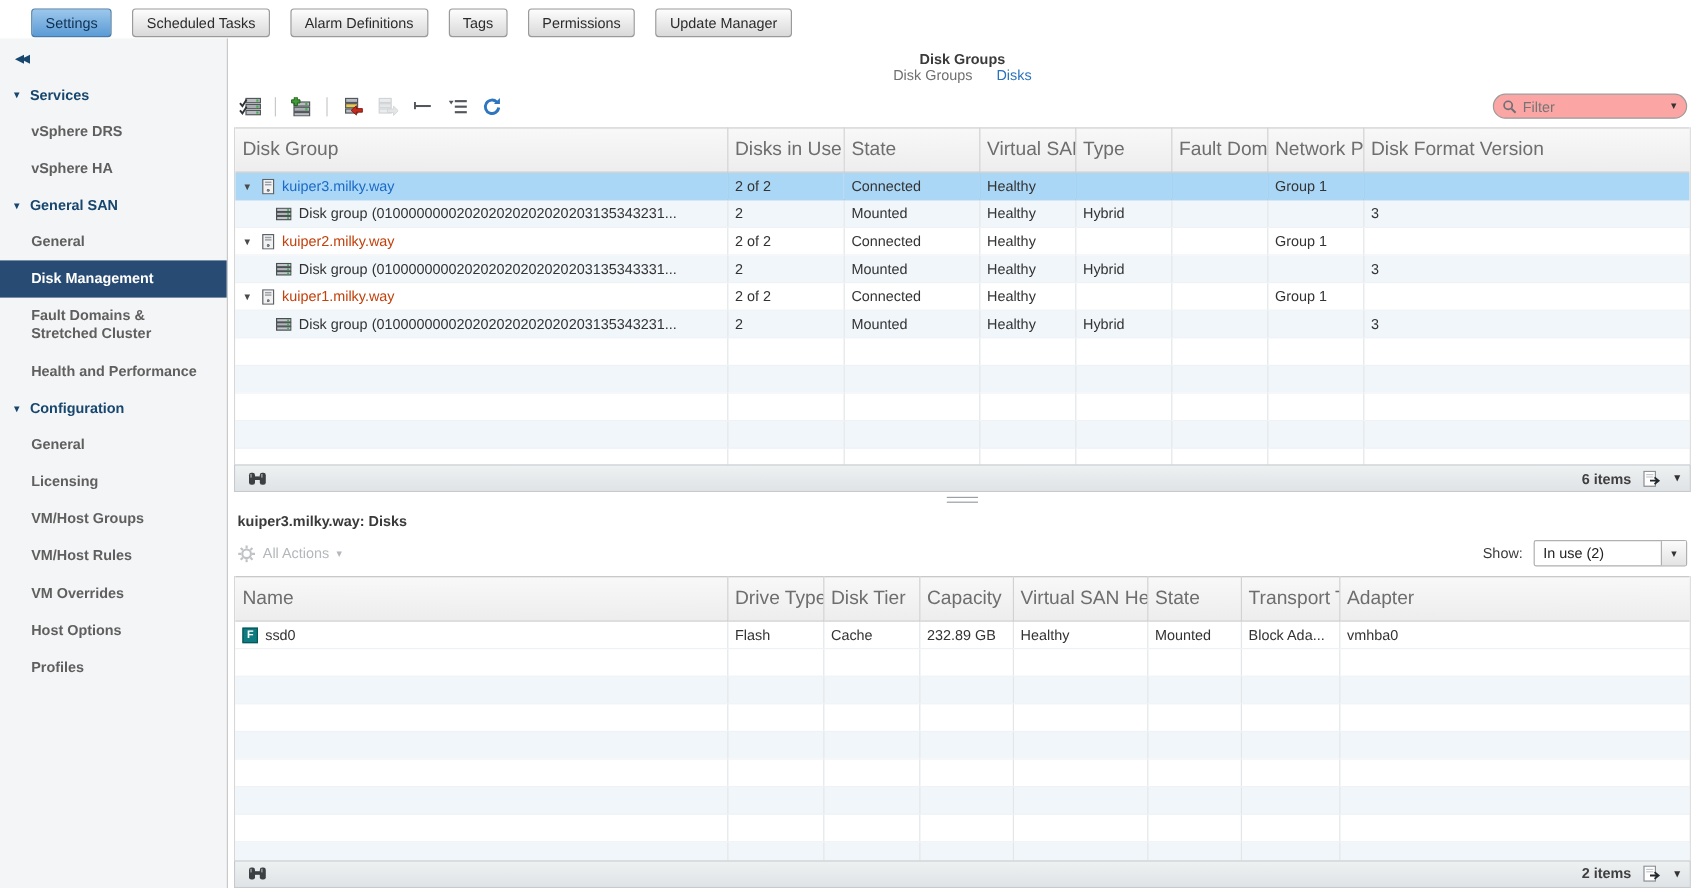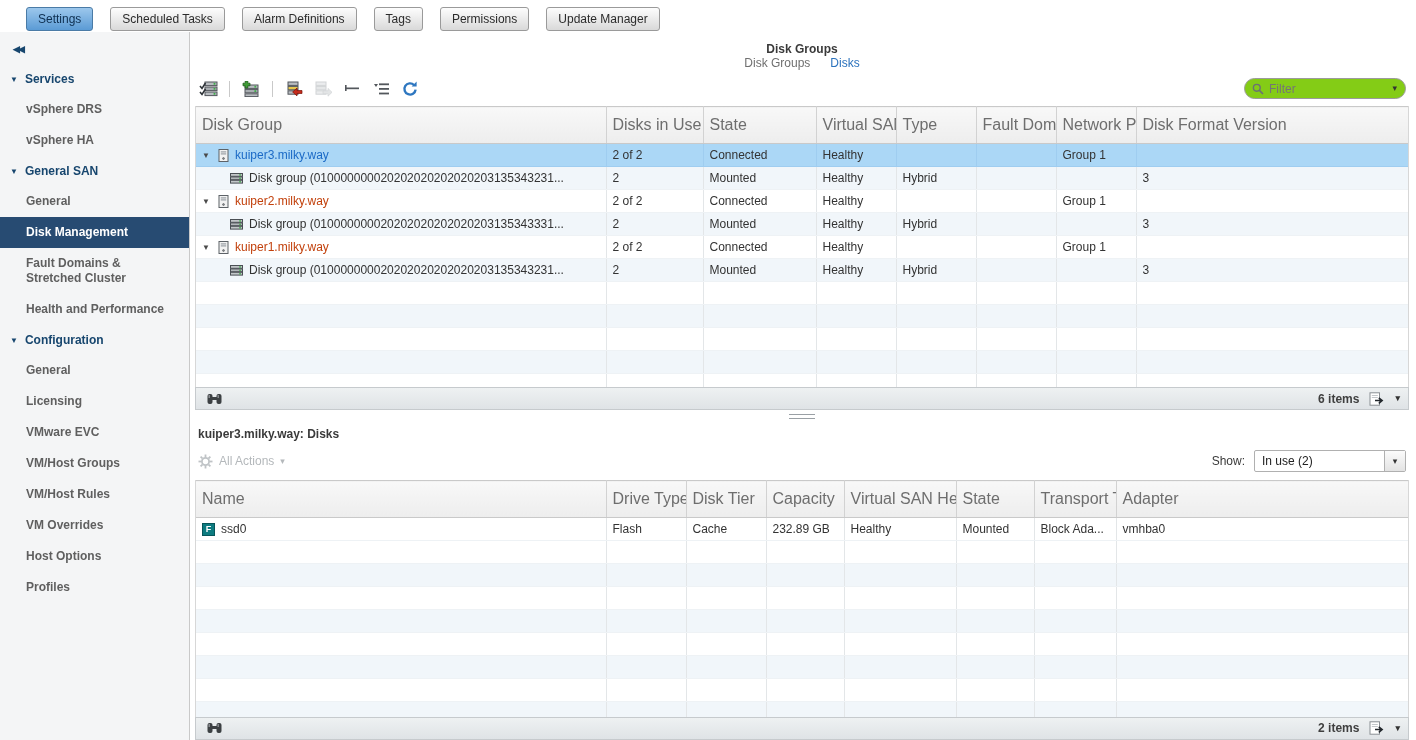--- a/index.html
+++ b/index.html
@@ -27,21 +27,21 @@
   .view-links { display:flex; gap:20px; }
   .view-link.inactive { color:#6f6f6f; cursor:pointer; }
   .view-link.active { color:#2b72bd; cursor:pointer; }
 
   .toolbar { display:flex; justify-content:space-between; align-items:center; padding:1px 3px 7px 3px; }
   .tool-icons { display:flex; align-items:center; gap:9px; }
   .tool-sep { width:1px; height:16px; background:#c9c9c9; margin:0 2px; }
   .tool-btn { width:20px; height:18px; display:flex; align-items:center; justify-content:center; cursor:pointer; }
   .tool-btn.disabled { opacity:.45; cursor:default; }
   .filter-box { display:flex; align-items:center; width:162px; height:21px; border:1px solid #9b9b9b;
-    border-radius:11px; background:#84cc16; padding:0 8px 0 7px; gap:5px; }
+    border-radius:11px; background:#fca5a5; padding:0 8px 0 7px; gap:5px; }
   .filter-box input { border:none; outline:none; flex:1; min-width:0; background:transparent;
     font-family:"Liberation Sans", sans-serif; font-size:12px; color:#333; }
   .caret { font-size:9px; color:#333; line-height:1; }
 
   .grid-wrap { border-left:1px solid #d7d7d7; border-right:1px solid #d7d7d7; overflow:hidden; }
   table.grid { border-collapse:collapse; table-layout:fixed; width:100%; }
   .grid th { background:linear-gradient(#f8f8f8,#ededed); color:#6e6e6e; font-weight:normal; font-size:16px;
     text-align:left; padding:0 6px; border-right:1px solid #d2d2d2; border-top:1px solid #c9c9c9;
     border-bottom:1px solid #c9c9c9; height:37px; white-space:nowrap; overflow:hidden; cursor:pointer; }
   .grid th:last-child { border-right:none; }
@@ -64,21 +64,21 @@
 
   .splitter { height:13px; display:flex; align-items:center; justify-content:center; cursor:row-resize; }
   .grip { width:26px; height:5px; border-top:1px solid #9aa0a5; border-bottom:1px solid #9aa0a5; }
 
   .sub-title { font-weight:bold; color:#3a3a3a; padding:4px 3px 9px 3px; }
   .actions-bar { display:flex; justify-content:space-between; align-items:center; padding:0 3px 8px 3px; }
   .all-actions { display:flex; align-items:center; gap:6px; color:#b4b8bb; cursor:default; }
   .all-actions .caret { color:#b4b8bb; }
   .show-wrap { display:flex; align-items:center; gap:9px; }
   .show-label { color:#3a3a3a; }
-  .select { width:152px; height:22px; border:1px solid #b0b0b0; border-radius:2px; background:#fff;
+  .select { width:128px; height:22px; border:1px solid #b0b0b0; border-radius:2px; background:#fff;
     display:flex; align-items:center; cursor:pointer; }
   .select .val { flex:1; padding:0 7px; color:#222; }
   .select .btn { width:21px; height:100%; border-left:1px solid #b0b0b0;
     background:linear-gradient(#fbfbfb,#e3e3e3); display:flex; align-items:center; justify-content:center; }
   svg { display:block; }
 </style>
 </head>
 <body>
 
 <div class="tabbar">
@@ -107,21 +107,20 @@
         <div class="side-item">General</div>
         <div class="side-item selected">Disk Management</div>
         <div class="side-item">Fault Domains &amp; Stretched Cluster</div>
         <div class="side-item">Health and Performance</div>
         <div class="side-section">
           <span class="side-tri">▼</span>
           <span>Configuration</span>
         </div>
         <div class="side-item">General</div>
         <div class="side-item">Licensing</div>
-        <div class="side-item">VMware EVC</div>
         <div class="side-item">VM/Host Groups</div>
         <div class="side-item">VM/Host Rules</div>
         <div class="side-item">VM Overrides</div>
         <div class="side-item">Host Options</div>
         <div class="side-item">Profiles</div>
       </div>
   </div>
 
   <div class="main">
 

